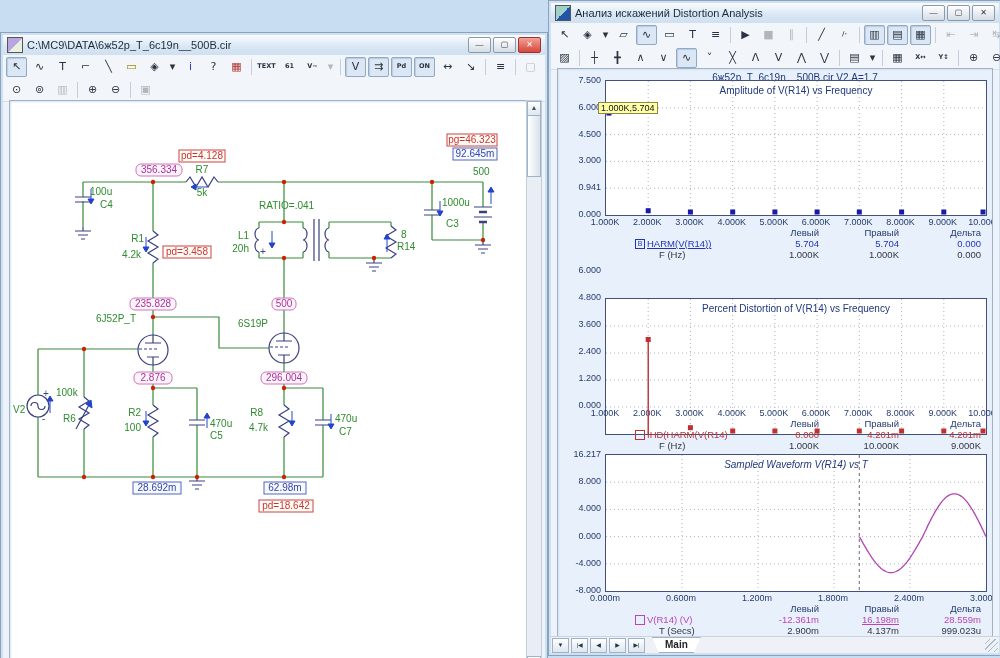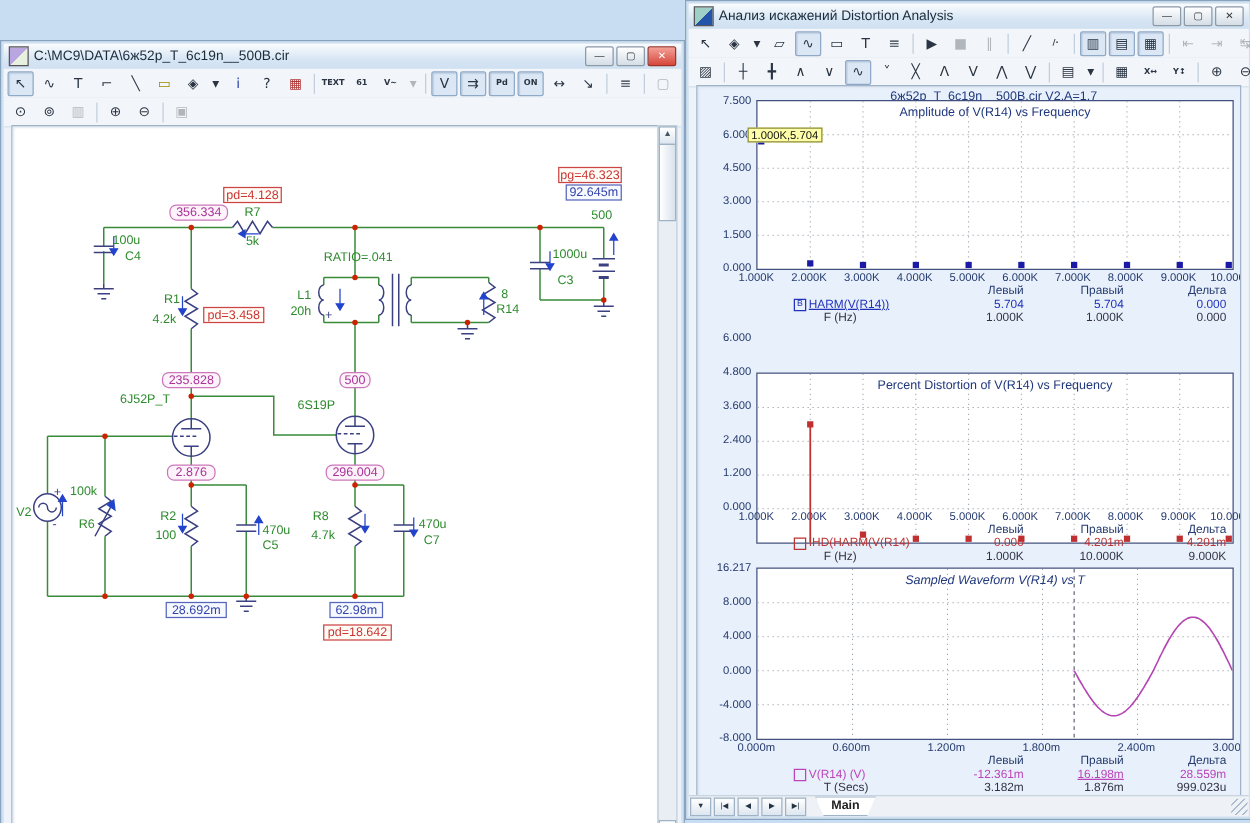--- a/index.html
+++ b/index.html
@@ -404,21 +404,21 @@
 
   <div class="plotarea">
     <div class="an-header">6ж52p_T_6c19n__500B.cir V2.A=1.7</div>
 
     <div class="plot p0">
       <div class="ylabels">
           <span style="top: -5px;">7.500</span>
           <span style="top: 21.8px;">6.000</span>
           <span style="top: 48.6px;">4.500</span>
           <span style="top: 75.4px;">3.000</span>
-          <span style="top: 102.2px;">1.500</span>
+          <span style="top: 102.2px;">0.941</span>
           <span style="top: 129px;">0.000</span>
         </div>
       <div class="plot-box" style="height: 134px;">
         <div class="plot-title">Amplitude of V(R14) vs Frequency</div>
         <svg class="gridsvg" viewBox="0 0 380 134" style="height: 134px;">
             <line x1="42.2" y1="0" x2="42.2" y2="134" stroke="#9aa3ad" stroke-width="0.8" stroke-dasharray="1,3"></line>
             <line x1="84.4" y1="0" x2="84.4" y2="134" stroke="#9aa3ad" stroke-width="0.8" stroke-dasharray="1,3"></line>
             <line x1="126.7" y1="0" x2="126.7" y2="134" stroke="#9aa3ad" stroke-width="0.8" stroke-dasharray="1,3"></line>
             <line x1="168.9" y1="0" x2="168.9" y2="134" stroke="#9aa3ad" stroke-width="0.8" stroke-dasharray="1,3"></line>
             <line x1="211.1" y1="0" x2="211.1" y2="134" stroke="#9aa3ad" stroke-width="0.8" stroke-dasharray="1,3"></line>
@@ -600,22 +600,22 @@
           <div class="prow" style="top: 11px;">
             <span class="badge" style="border-color: rgb(187, 68, 187); color: rgb(187, 68, 187);"></span>
             <span class="rlabel" style="color: rgb(187, 68, 187); left: 42px;">V(R14) (V)</span>
             <span class="vcell" style="left: 134px; color: rgb(187, 68, 187);">-12.361m</span>
             <span class="vcell" style="left: 214px; color: rgb(187, 68, 187); text-decoration: underline;">16.198m</span>
             <span class="vcell" style="left: 296px; color: rgb(187, 68, 187);">28.559m</span>
             <span class="vcell" style="left: 348px; color: rgb(187, 68, 187);">28.586</span>
           </div>
           <div class="prow" style="top: 22px;">
             <span class="rlabel" style="color: rgb(51, 51, 68); left: 54px;">T (Secs)</span>
-            <span class="vcell" style="left: 134px; color: rgb(51, 51, 68);">3.182m</span>
-            <span class="vcell" style="left: 214px; color: rgb(51, 51, 68);">1.876m</span>
+            <span class="vcell" style="left: 134px; color: rgb(51, 51, 68);">2.900m</span>
+            <span class="vcell" style="left: 214px; color: rgb(51, 51, 68);">4.137m</span>
             <span class="vcell" style="left: 296px; color: rgb(51, 51, 68);">999.023u</span>
             <span class="vcell" style="left: 348px; color: rgb(51, 51, 68);">1.000</span>
           </div>
         </div>
     </div>
   </div>
 
   <div class="tabbar">
     <span style="display:flex;">
         <span class="navbtn">▼</span>

